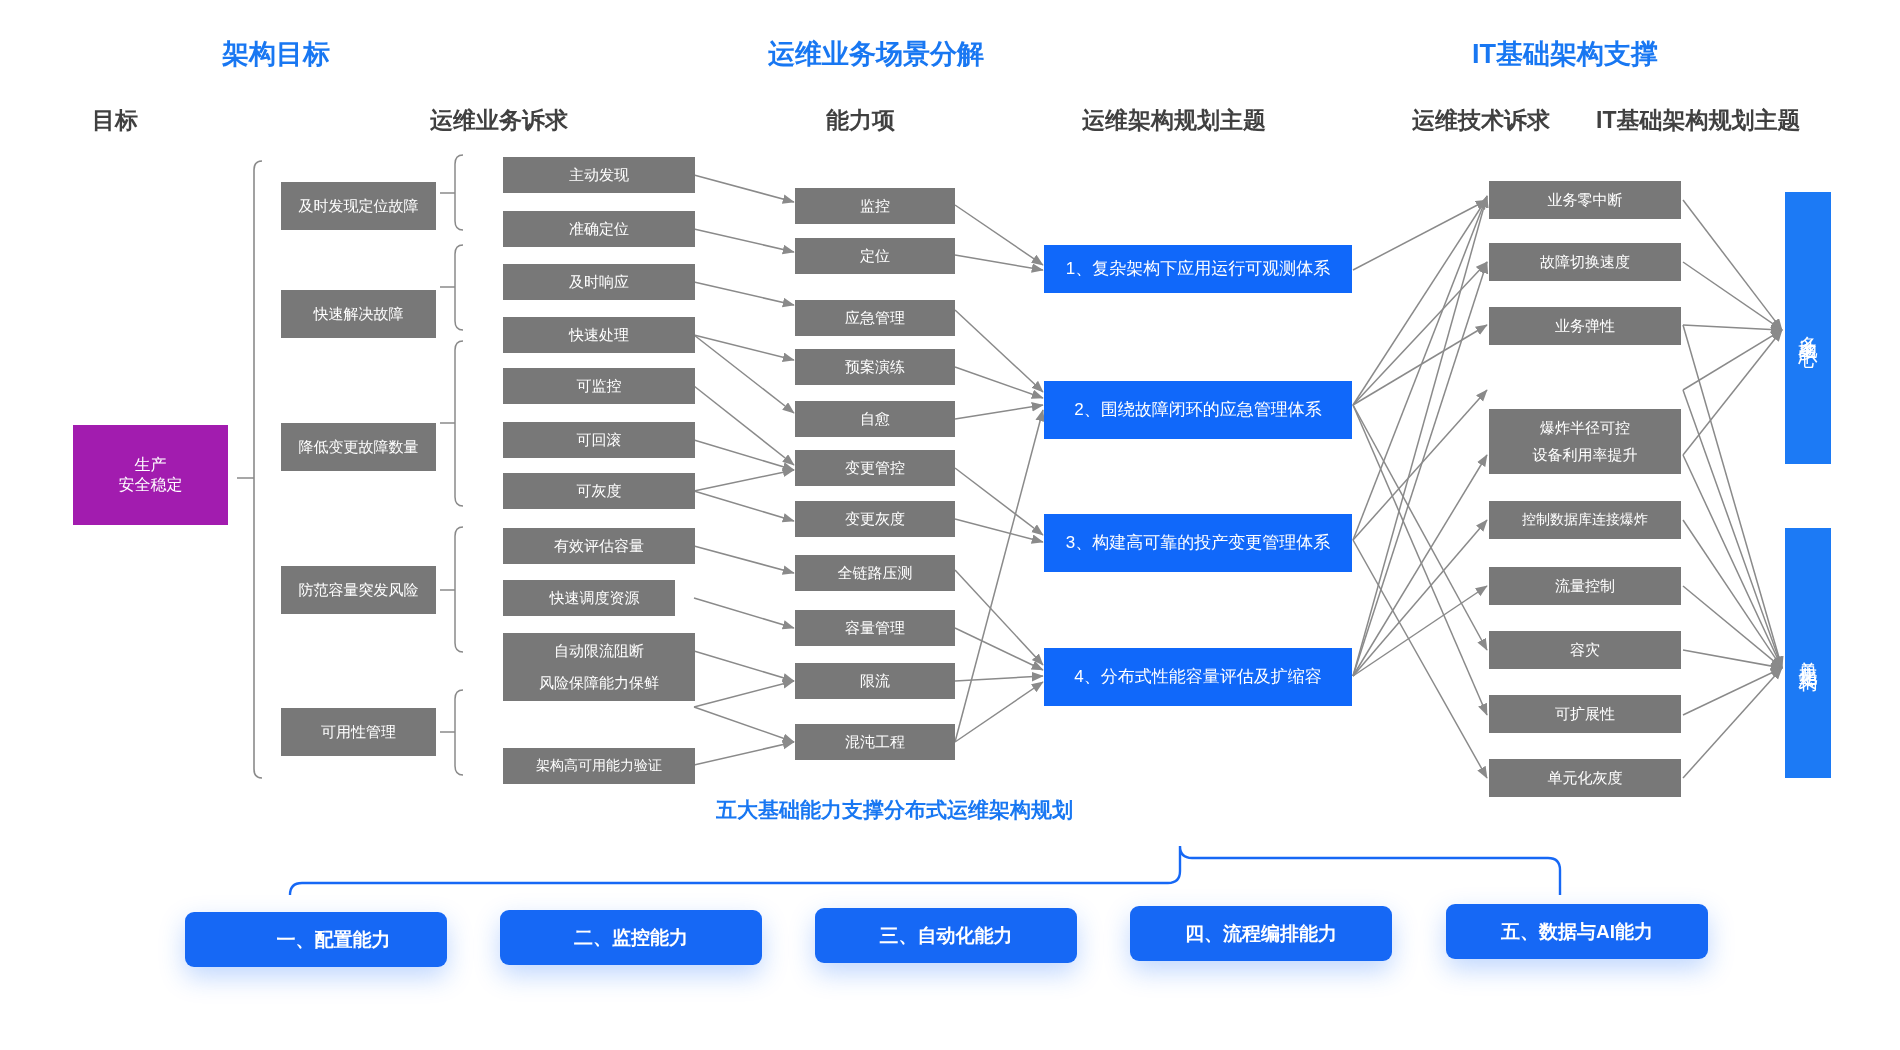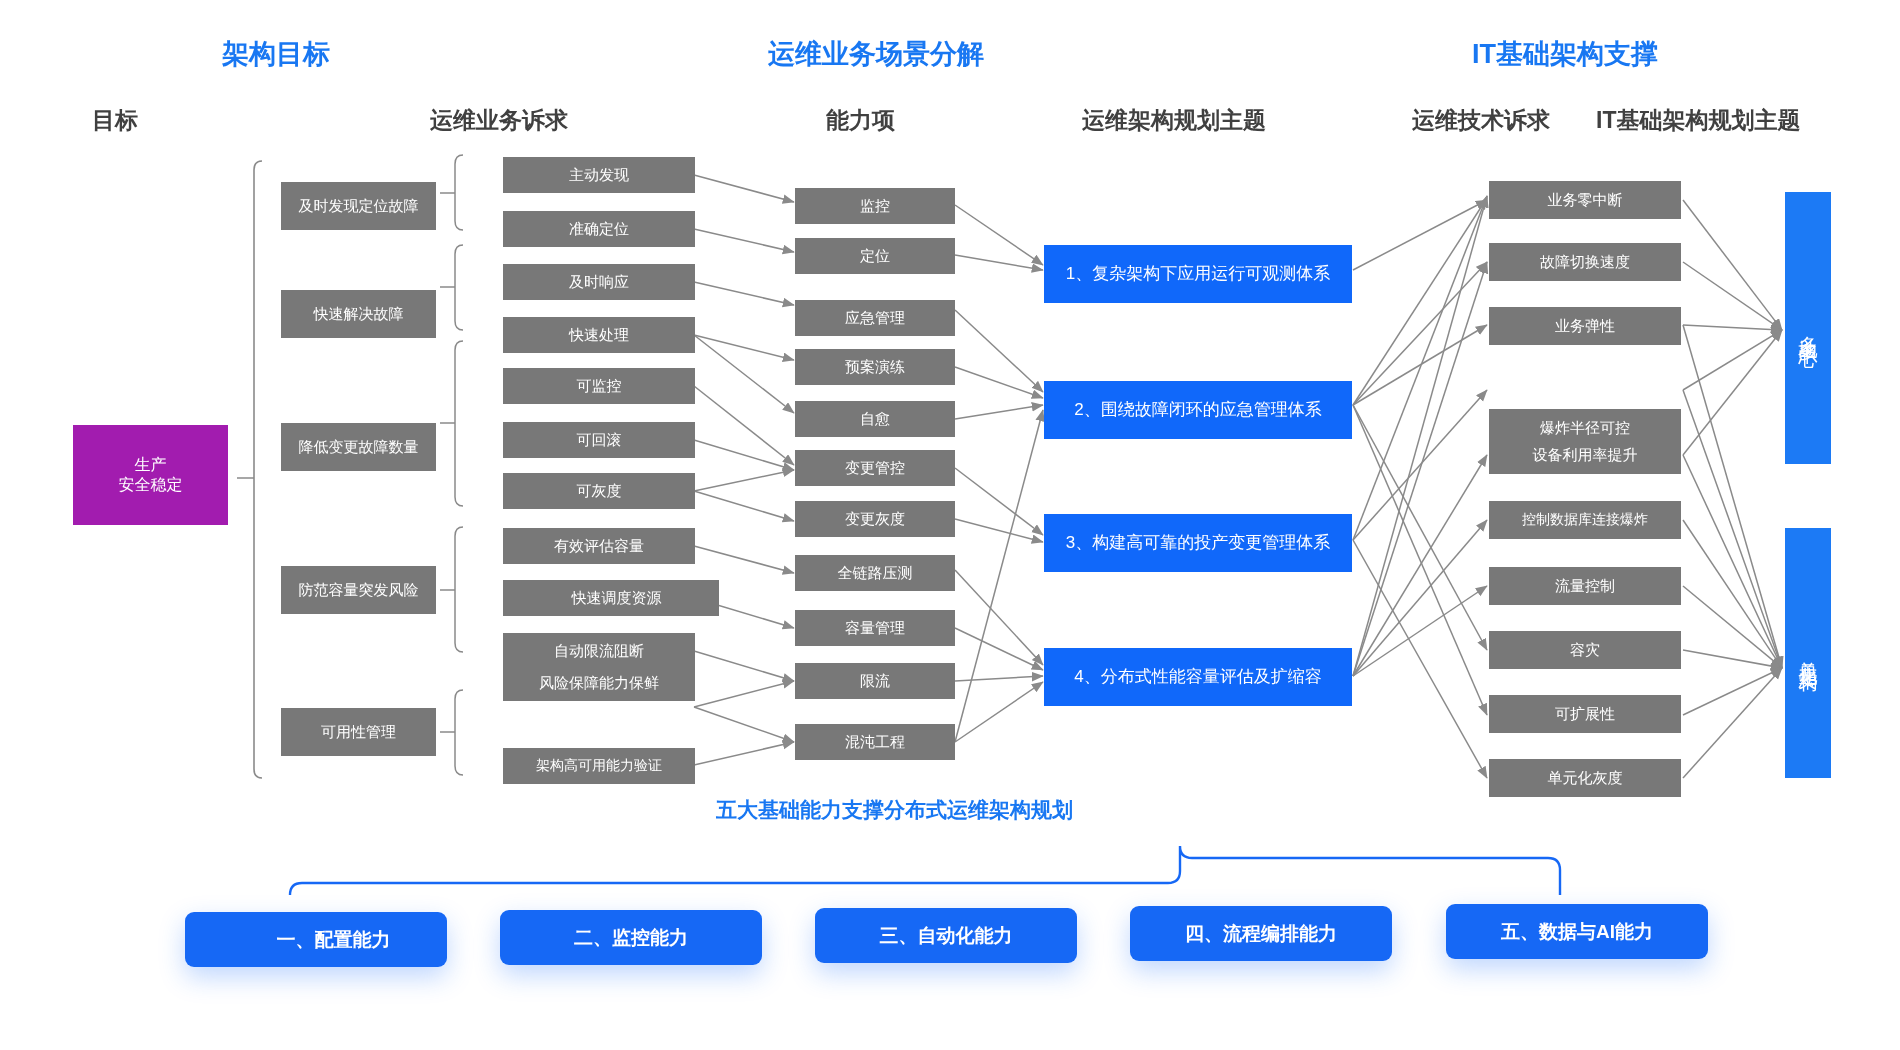--- a/index.html
+++ b/index.html
@@ -139,38 +139,38 @@
   <div class="box grey" style="left:281px;top:708px;width:155px;height:48px;">可用性管理</div>
 
   <div class="box grey" style="left:503px;top:157px;width:192px;height:36px;">主动发现</div>
   <div class="box grey" style="left:503px;top:211px;width:192px;height:36px;">准确定位</div>
   <div class="box grey" style="left:503px;top:264px;width:192px;height:36px;">及时响应</div>
   <div class="box grey" style="left:503px;top:317px;width:192px;height:36px;">快速处理</div>
   <div class="box grey" style="left:503px;top:368px;width:192px;height:36px;">可监控</div>
   <div class="box grey" style="left:503px;top:422px;width:192px;height:36px;">可回滚</div>
   <div class="box grey" style="left:503px;top:473px;width:192px;height:36px;">可灰度</div>
   <div class="box grey" style="left:503px;top:528px;width:192px;height:36px;">有效评估容量</div>
-  <div class="box grey" style="left:503px;top:580px;width:216px;height:36px;padding-left:11px;">快速调度资源</div>
+  <div class="box grey" style="left:503px;top:580px;width:172px;height:36px;padding-left:11px;">快速调度资源</div>
   <div class="box grey" style="left:503px;top:633px;width:192px;height:36px;">自动限流阻断</div>
   <div class="box grey" style="left:503px;top:665px;width:192px;height:36px;">风险保障能力保鲜</div>
   <div class="box grey small" style="left:503px;top:748px;width:192px;height:36px;">架构高可用能力验证</div>
 
   <div class="box grey" style="left:795px;top:188px;width:160px;height:36px;">监控</div>
   <div class="box grey" style="left:795px;top:238px;width:160px;height:36px;">定位</div>
   <div class="box grey" style="left:795px;top:300px;width:160px;height:36px;">应急管理</div>
   <div class="box grey" style="left:795px;top:349px;width:160px;height:36px;">预案演练</div>
   <div class="box grey" style="left:795px;top:401px;width:160px;height:36px;">自愈</div>
   <div class="box grey" style="left:795px;top:450px;width:160px;height:36px;">变更管控</div>
   <div class="box grey" style="left:795px;top:501px;width:160px;height:36px;">变更灰度</div>
   <div class="box grey" style="left:795px;top:555px;width:160px;height:36px;">全链路压测</div>
   <div class="box grey" style="left:795px;top:610px;width:160px;height:36px;">容量管理</div>
   <div class="box grey" style="left:795px;top:663px;width:160px;height:36px;">限流</div>
   <div class="box grey" style="left:795px;top:724px;width:160px;height:36px;">混沌工程</div>
 
-  <div class="box themebox" style="left:1044px;top:245px;width:308px;height:58px;">1、复杂架构下应用运行可观测体系</div>
+  <div class="box themebox" style="left:1044px;top:245px;width:308px;height:48px;">1、复杂架构下应用运行可观测体系</div>
   <div class="box themebox" style="left:1044px;top:381px;width:308px;height:58px;">2、围绕故障闭环的应急管理体系</div>
   <div class="box themebox" style="left:1044px;top:514px;width:308px;height:58px;">3、构建高可靠的投产变更管理体系</div>
   <div class="box themebox" style="left:1044px;top:648px;width:308px;height:58px;">4、分布式性能容量评估及扩缩容</div>
 
   <div class="box grey" style="left:1489px;top:181px;width:192px;height:38px;">业务零中断</div>
   <div class="box grey" style="left:1489px;top:243px;width:192px;height:38px;">故障切换速度</div>
   <div class="box grey" style="left:1489px;top:307px;width:192px;height:38px;">业务弹性</div>
   <div class="box grey" style="left:1489px;top:371px;width:192px;height:38px;margin-top:38px;">爆炸半径可控</div>
   <div class="box grey" style="left:1489px;top:436px;width:192px;height:38px;">设备利用率提升</div>
   <div class="box grey small" style="left:1489px;top:501px;width:192px;height:38px;text-align:right;">控制数据库连接爆炸</div>

